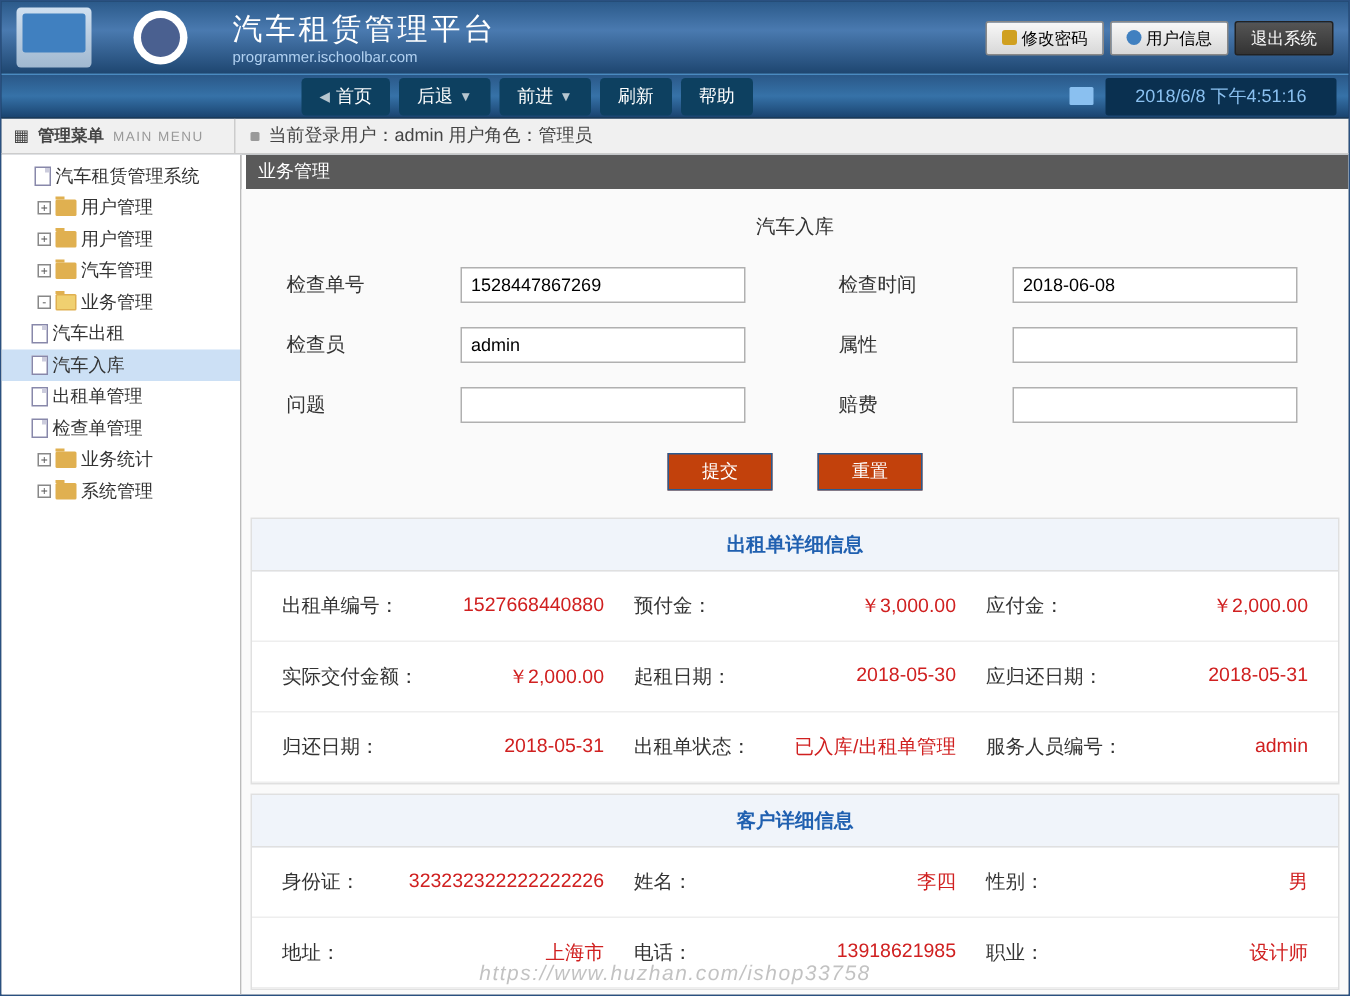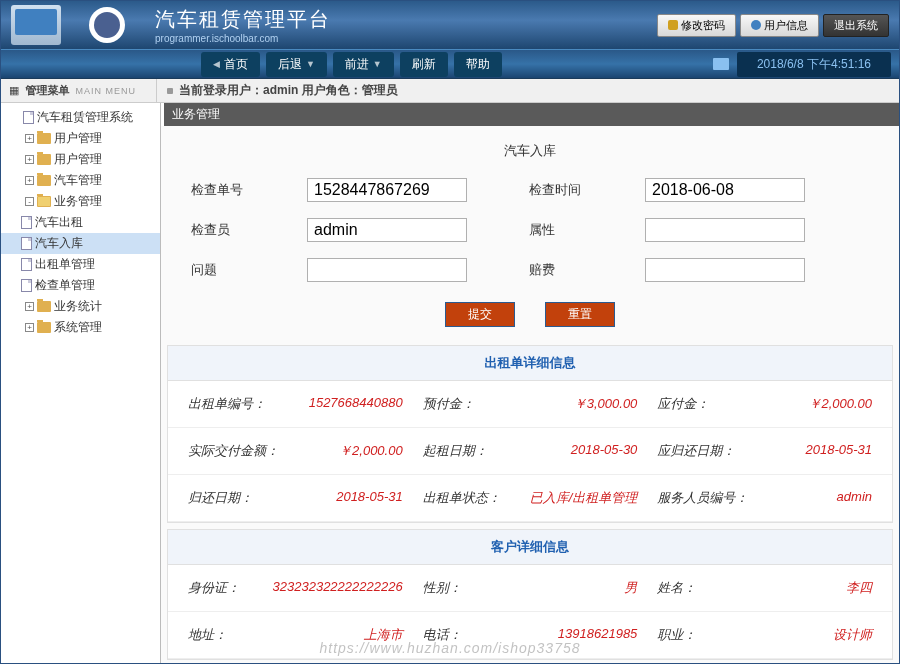--- a/index.html
+++ b/index.html
@@ -24,21 +24,21 @@
     .toolbar-item { background: #0d4060; color: #fff; padding: 4px 12px; font-size: 12px; border-radius: 3px; margin-right: 6px; cursor: pointer; display: flex; align-items: center; gap: 4px; }
     .toolbar-item .arrow { font-size: 9px; opacity: 0.7; }
     .toolbar-right { position: absolute; right: 8px; display: flex; align-items: center; gap: 8px; }
     .clock-display { background: #0a3050; color: #8ac0f0; padding: 4px 20px; font-size: 12px; border-radius: 2px; }
     .monitor-small { width: 16px; height: 12px; background: #8ac0f0; border-radius: 1px; }
     
     .info-bar { height: 24px; background: #f0f0f0; border-bottom: 1px solid #ccc; display: flex; align-items: center; }
     .info-left { flex: 0 0 156px; padding: 0 8px; display: flex; align-items: center; gap: 6px; font-size: 11px; color: #444; border-right: 1px solid #ccc; height: 100%; }
     .info-left-label { font-weight: bold; font-family: Liberation Serif, serif; }
     .info-left-sub { font-size: 9px; color: #999; letter-spacing: 1px; }
-    .info-right { padding: 0 10px; display: flex; align-items: center; gap: 6px; font-size: 12px; color: #444; font-weight: bold; }
+    .info-right { padding: 0 10px; display: flex; align-items: center; gap: 6px; font-size: 12px; color: #444; }
     .dot { width: 6px; height: 6px; background: #999; border-radius: 1px; }
     
     .main-area { flex: 1; display: flex; background: #fff; overflow: hidden; }
     
     .sidebar { width: 160px; border-right: 1px solid #bbb; background: #fff; padding: 4px 0; overflow-y: auto; }
     .tree-item { display: flex; align-items: center; padding: 2px 4px 2px 6px; font-size: 12px; color: #333; gap: 3px; cursor: pointer; white-space: nowrap; }
     .tree-item.level1 { padding-left: 8px; }
     .tree-item.level2 { padding-left: 24px; }
     .tree-item.level3 { }
     .tree-item.selected { background: #cce0f5; }
@@ -51,28 +51,28 @@
     .page-icon::after { content: ''; position: absolute; top: 0; right: 0; width: 3px; height: 3px; background: #ccd; }
     
     .content { flex: 1; display: flex; flex-direction: column; overflow: hidden; }
     .content-header { background: #5a5a5a; color: #fff; font-size: 12px; padding: 3px 8px; border-left: 3px solid #fff; }
     .content-body { flex: 1; overflow-y: auto; padding: 0; background: #fafafa; }
     
     .form-section { margin: 10px 30px 0; }
     .section-title { text-align: center; font-size: 13px; color: #333; padding: 6px 0 10px; }
     .form-row { display: flex; align-items: center; padding: 8px 0; gap: 16px; }
     .form-label { width: 100px; text-align: left; font-size: 13px; color: #333; }
-    .form-input { width: 160px; height: 24px; border: 1px solid #b0b0b0; padding: 0 6px; font-size: 16px; background: #fff; }
+    .form-input { width: 190px; height: 24px; border: 1px solid #b0b0b0; padding: 0 6px; font-size: 12px; background: #fff; }
     .form-spacer { width: 30px; }
     .form-buttons { text-align: center; padding: 12px 0; display: flex; justify-content: center; gap: 30px; }
     .form-btn { background: #c2410c; color: #fff; border: 1px solid #2a5a90; padding: 3px 22px; font-size: 12px; cursor: pointer; }
     
     .detail-section { margin: 6px 6px 0; background: #fff; border: 1px solid #e0e0e0; }
     .detail-header { text-align: center; background: #f0f4fa; color: #2060b0; font-size: 13px; font-weight: bold; padding: 8px 0; border-bottom: 1px solid #e0e0e0; }
-    .detail-row { display: flex; border-bottom: 1px solid #eee; padding: 14px 10px; font-style: italic; }
+    .detail-row { display: flex; border-bottom: 1px solid #eee; padding: 14px 10px; }
     .detail-cell { flex: 1; display: flex; justify-content: space-between; padding: 0 10px; }
     .detail-label { color: #333; font-size: 13px; }
     .detail-value { color: #d02020; font-size: 13px; }
     
     .watermark { position: absolute; bottom: 8px; left: 50%; transform: translateX(-50%); font-size: 14px; color: rgba(80,80,80,0.35); font-style: italic; pointer-events: none; letter-spacing: 1px; }
     
     .key-icon { display: inline-block; width: 10px; height: 10px; background: #d0a020; border-radius: 2px; }
     .user-icon-sm { display: inline-block; width: 10px; height: 10px; background: #4080c0; border-radius: 50%; }
   </style>
 </head>
@@ -279,27 +279,27 @@
 
         <div class="detail-section">
           <div class="detail-header">客户详细信息</div>
           <div id="customer-rows">
               <div class="detail-row">
                 <div class="detail-cell">
                   <span class="detail-label">身份证：</span>
                   <span class="detail-value">323232322222222226</span>
                 </div>
                 <div class="detail-cell">
+                  <span class="detail-label">姓名：</span>
+                  <span class="detail-value">李四</span>
+                </div>
+                <div class="detail-cell">
                   <span class="detail-label">性别：</span>
                   <span class="detail-value">男</span>
                 </div>
-                <div class="detail-cell">
-                  <span class="detail-label">姓名：</span>
-                  <span class="detail-value">李四</span>
-                </div>
               </div>
               <div class="detail-row">
                 <div class="detail-cell">
                   <span class="detail-label">地址：</span>
                   <span class="detail-value">上海市</span>
                 </div>
                 <div class="detail-cell">
                   <span class="detail-label">电话：</span>
                   <span class="detail-value">13918621985</span>
                 </div>

